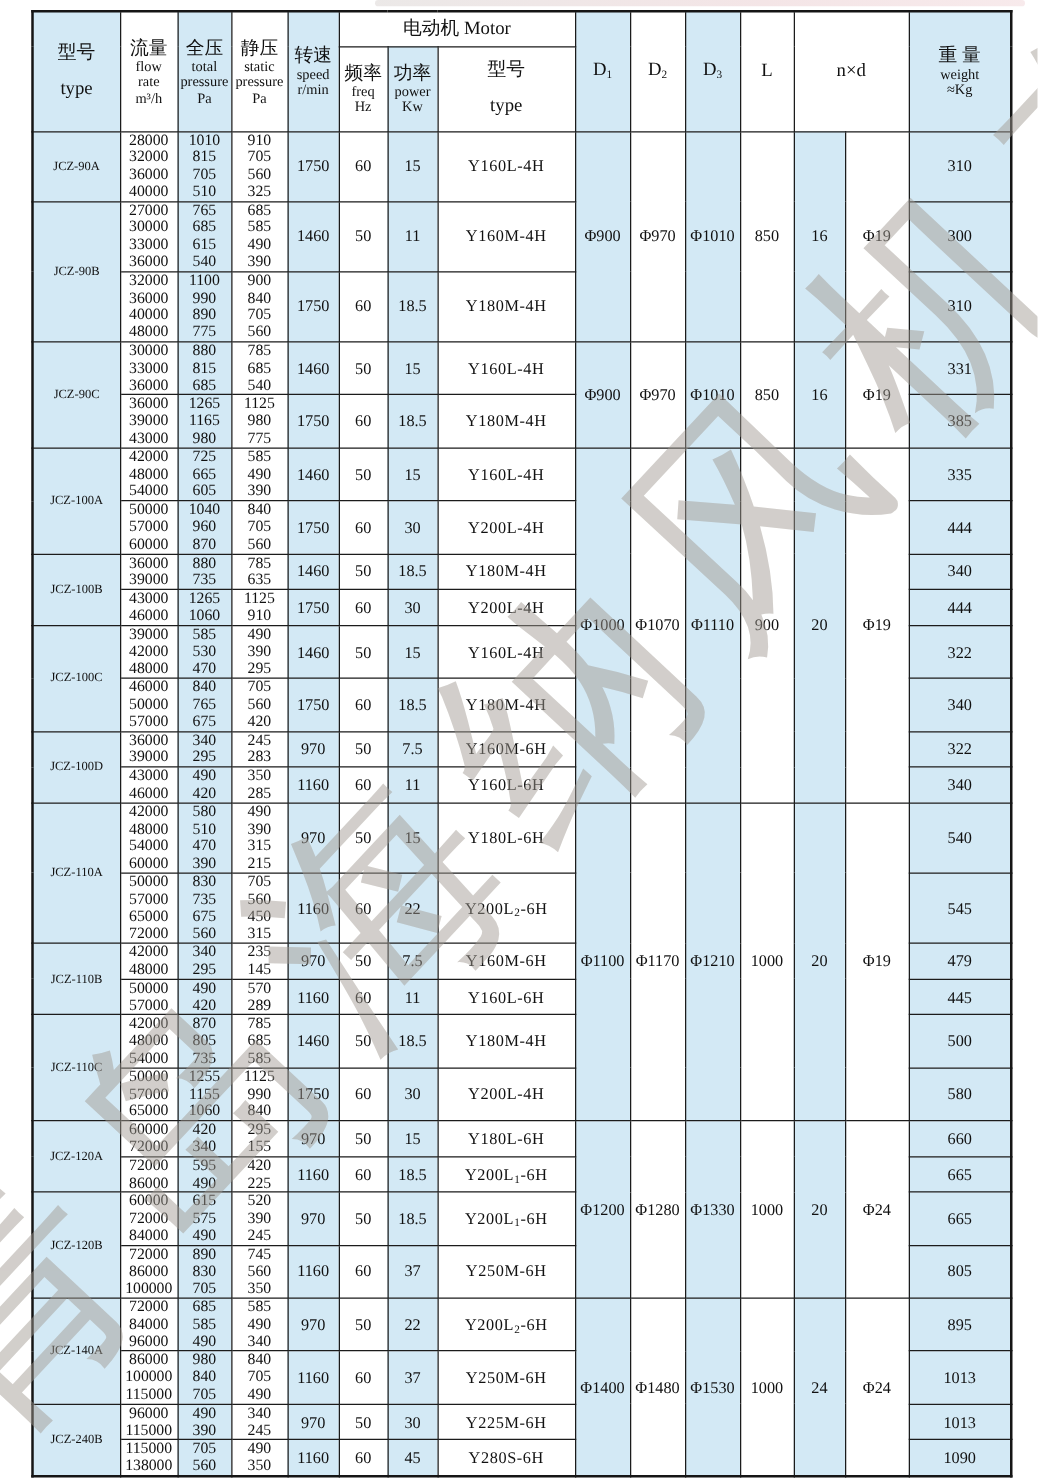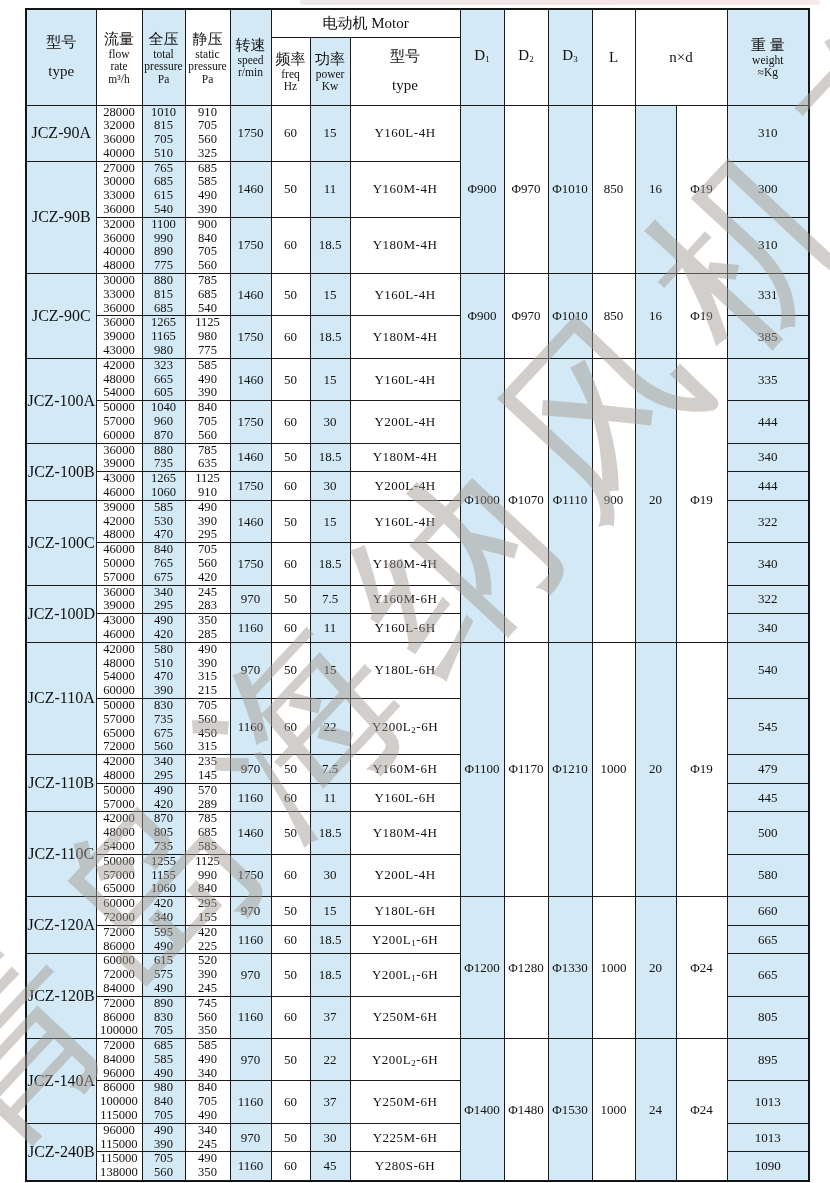--- a/index.html
+++ b/index.html
@@ -11,21 +11,21 @@
   table{border-collapse:collapse;table-layout:fixed;width:783px;border:2px solid #151515}
   th,td{border:1px solid #1b1b1b;text-align:center;vertical-align:middle;padding:0;font-weight:normal}
   .blue{background:#d3e9f5}
   thead th{padding:1px 0}
   thead .zh{display:block;font-size:15px;line-height:18px}
   thead .en{display:block;font-size:11.5px;line-height:12.5px}
   thead .big{font-size:15px;line-height:20px}
   .gapline{display:block;height:10px}
   td{font-size:13px}
   .ln{height:13.8px;line-height:13.8px;font-size:12.6px}
-  .c-model{font-size:16px}
+  .c-model{font-size:10px}
   .c-mtype{font-size:13px;letter-spacing:.5px}
   sub{font-size:9px;vertical-align:-2px}
   .watermark{
     position:absolute;left:-150px;top:1030px;transform:rotate(-47deg);transform-origin:0 0;
     font-size:190px;letter-spacing:28px;color:#a29b93;opacity:.48;white-space:nowrap;
     pointer-events:none;z-index:5;font-family:"Liberation Serif",serif;
   }
   .smudge{position:absolute;top:0;left:300px;width:520px;height:5px;opacity:.5;
     background:linear-gradient(90deg,#d8d2d0,#e9cbce 60%,#f0d5d8);border-radius:3px}
 </style>
@@ -261,21 +261,21 @@
           <td class="blue c-weight">385</td>
         </tr>
         <tr>
           <td class="blue c-model" rowspan="2">JCZ-100A</td>
           <td class="c-flow">
             <div class="ln">42000</div>
             <div class="ln">48000</div>
             <div class="ln">54000</div>
           </td>
           <td class="blue c-total">
-            <div class="ln">323</div>
+            <div class="ln">725</div>
             <div class="ln">665</div>
             <div class="ln">605</div>
           </td>
           <td class="c-static">
             <div class="ln">585</div>
             <div class="ln">490</div>
             <div class="ln">390</div>
           </td>
           <td class="blue c-speed">1460</td>
           <td class="c-freq">50</td>

